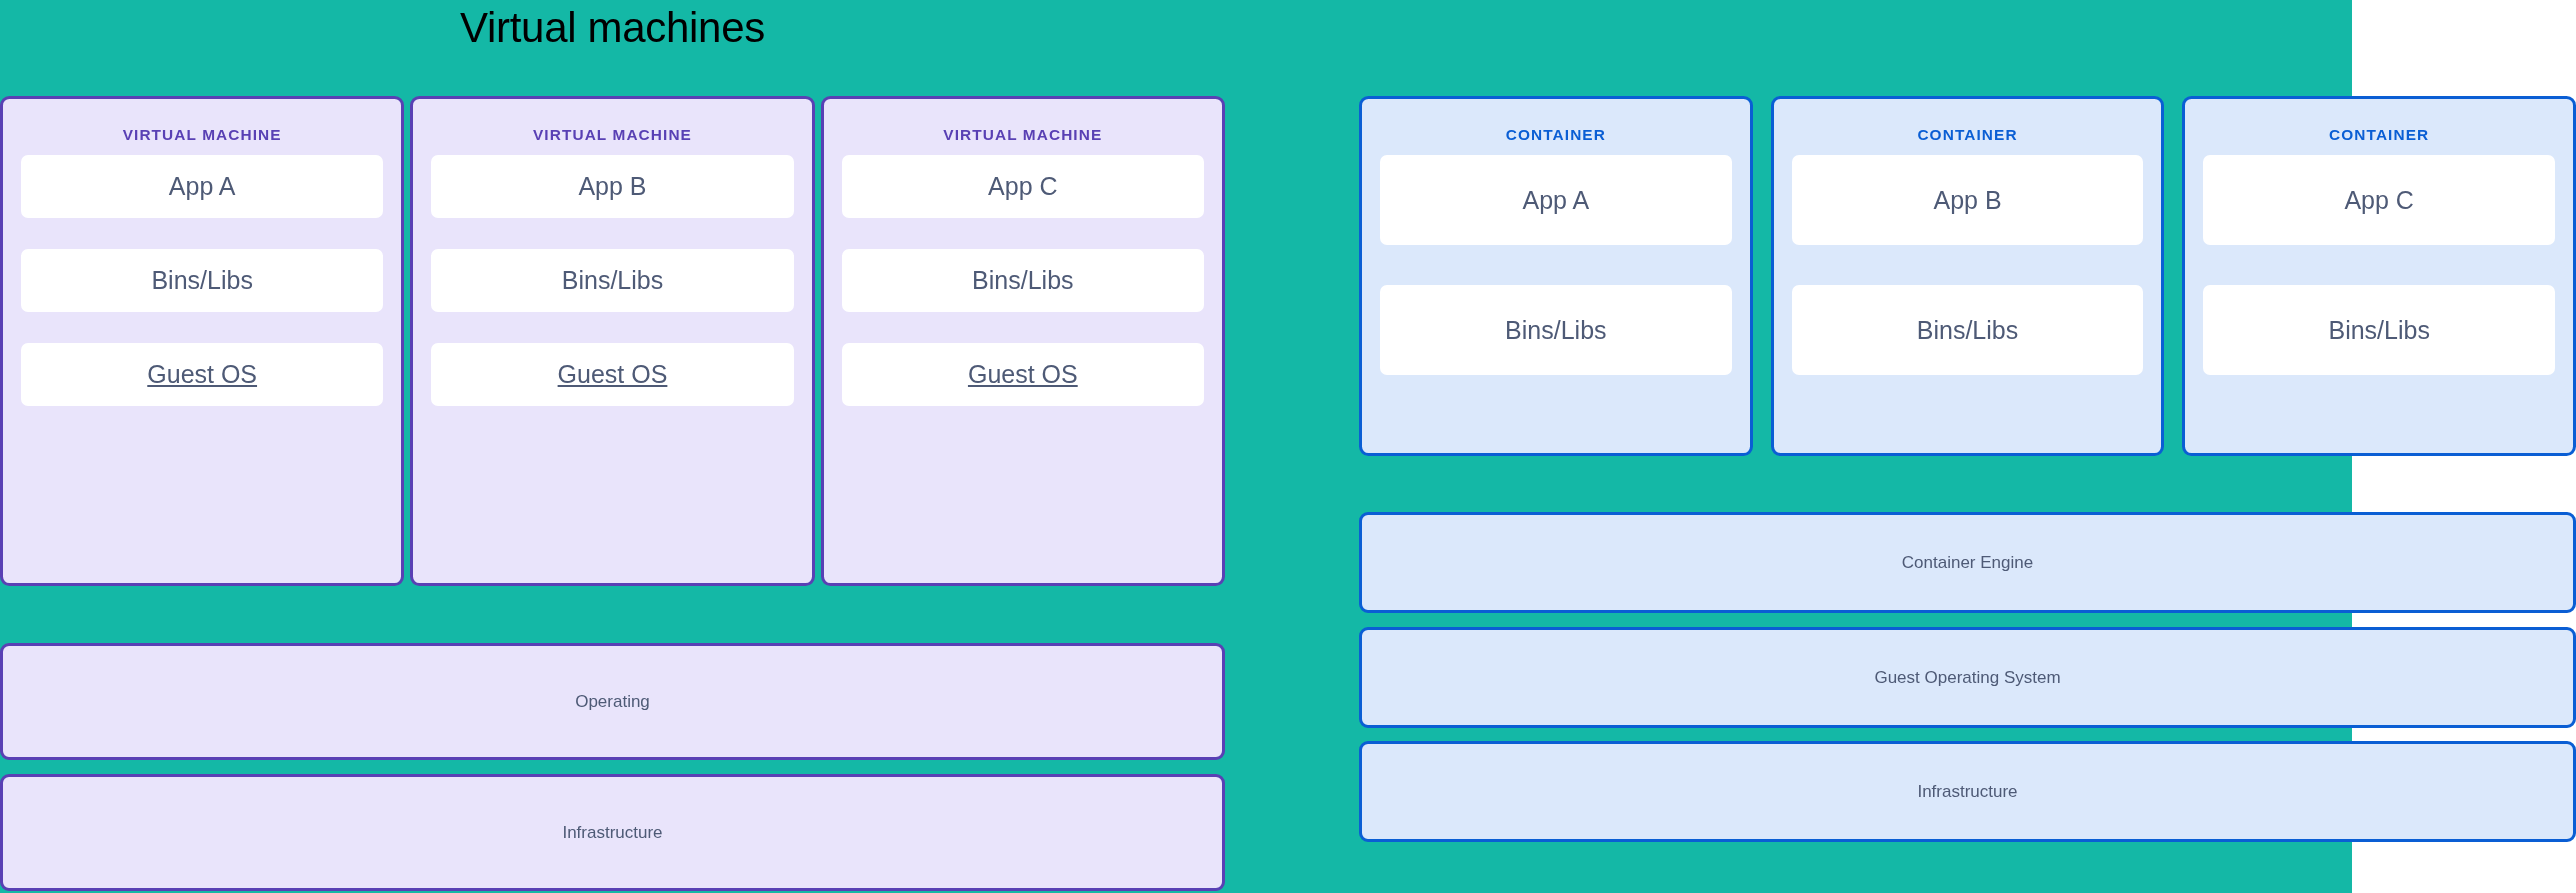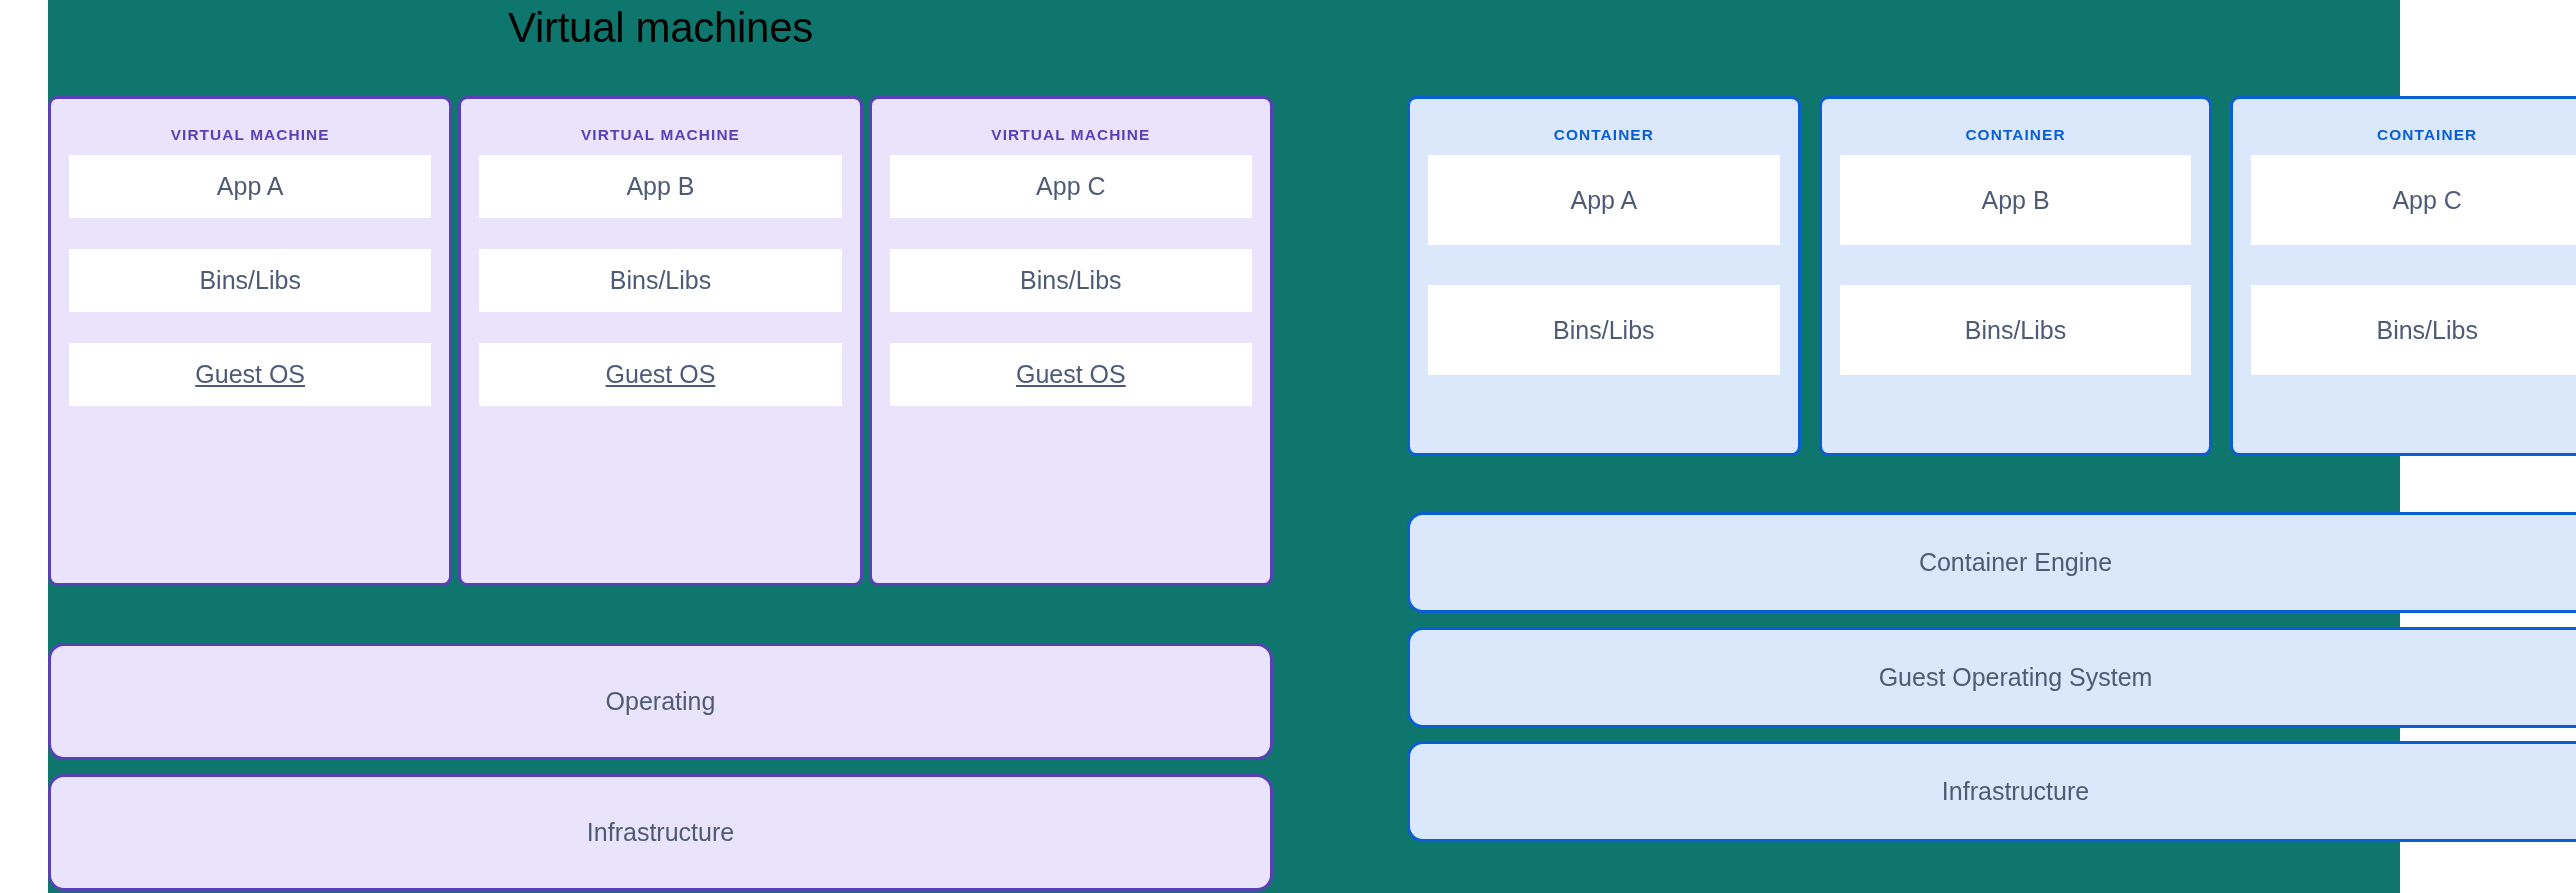--- a/index.html
+++ b/index.html
@@ -9,22 +9,21 @@
     height: 894px;
     background: #ffffff;
     font-family: "Liberation Sans", sans-serif;
     overflow: hidden;
   }
 
   .canvas {
     position: relative;
     width: 2352px;
     height: 894px;
-    background: #0f766e;
-    margin-left: 48px;
+    background: #14b8a6;
   }
 
   
   .section-title {
     position: absolute;
     top: -4px;
     height: 64px;
     line-height: 64px;
     font-size: 42px;
     font-weight: 400;
@@ -77,21 +76,21 @@
     letter-spacing: 1.1px;
     padding-top: 28px;
     padding-bottom: 12.7px;
     line-height: 1;
   }
   .vm-card .card-label { color: #5940b4; }
   .ct-card .card-label { color: #0a5ed4; }
 
   .layer-box {
     background: #ffffff;
-    border-radius: 1px;
+    border-radius: 7px;
     display: flex;
     align-items: center;
     justify-content: center;
     font-size: 25px;
     color: #4e5a76;
     line-height: 1;
   }
 
   
   .vm-card .layer-box { height: 63px; margin-bottom: 31px; }
@@ -99,27 +98,27 @@
   .vm-card .inner-stack { flex: 1 1 auto; display: flex; flex-direction: column; padding-bottom: 28px; }
 
   
   .ct-card .layer-box { height: 90px; margin-bottom: 40px; }
   .ct-card .layer-box:last-child { margin-bottom: 0; }
   .ct-card .inner-stack { flex: 1 1 auto; display: flex; flex-direction: column; padding-bottom: 27.5px; }
 
   
   .base-bar {
     position: absolute;
-    border-radius: 16px;
+    border-radius: 9px;
     border-style: solid;
     border-width: 3.4px;
     display: flex;
     align-items: center;
     justify-content: center;
-    font-size: 25px;
+    font-size: 17px;
     color: #4e5a76;
     line-height: 1;
   }
   .vm-bar {
     background: #e9e4fb;
     border-color: #5940b4;
     left: 0px;
     width: 1225px;
   }
   .ct-bar {

